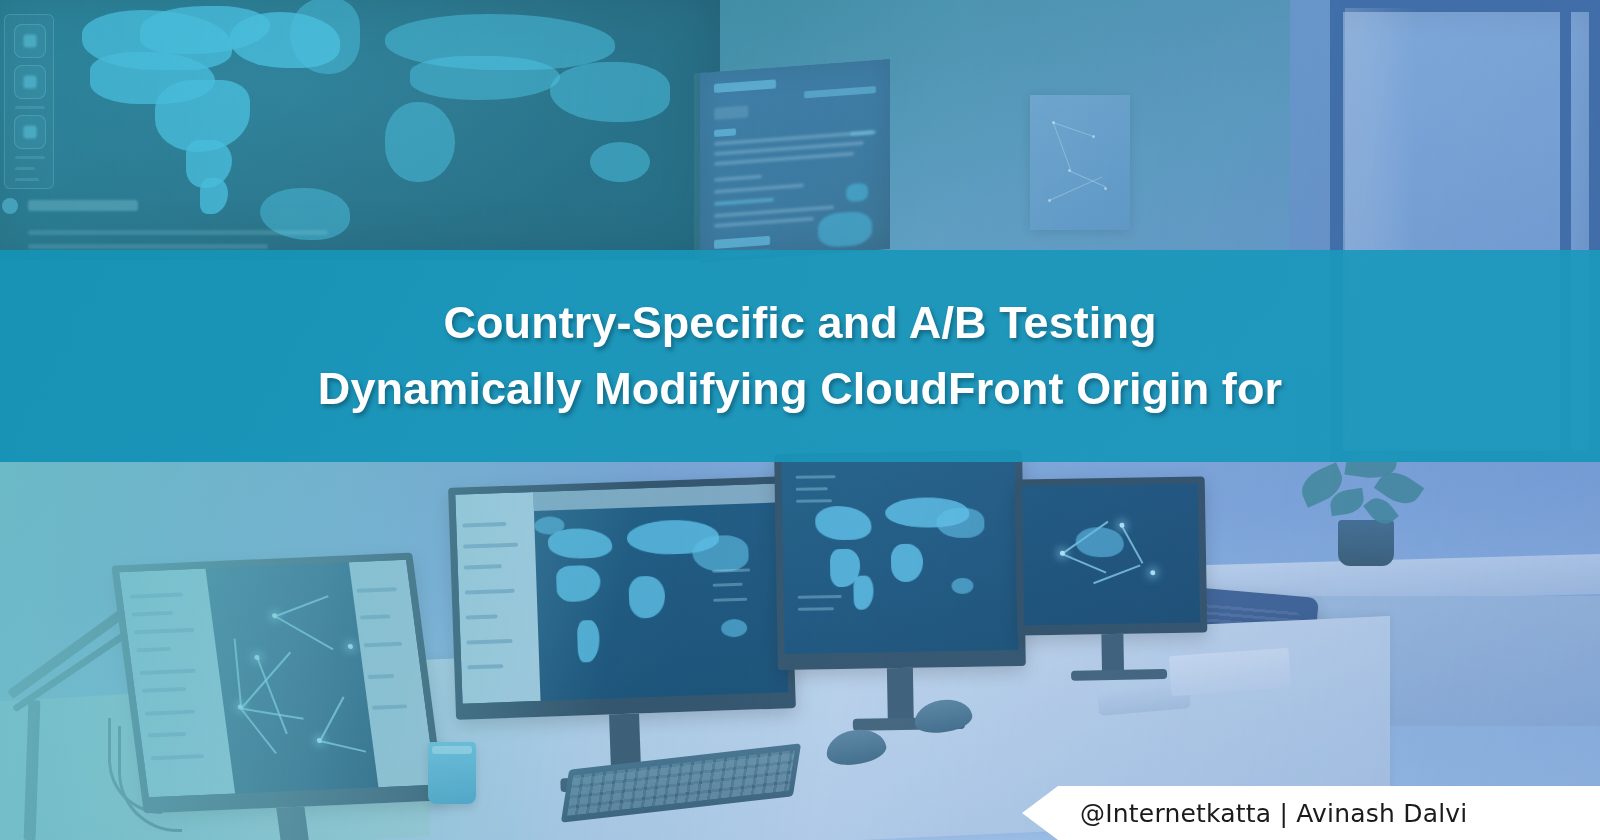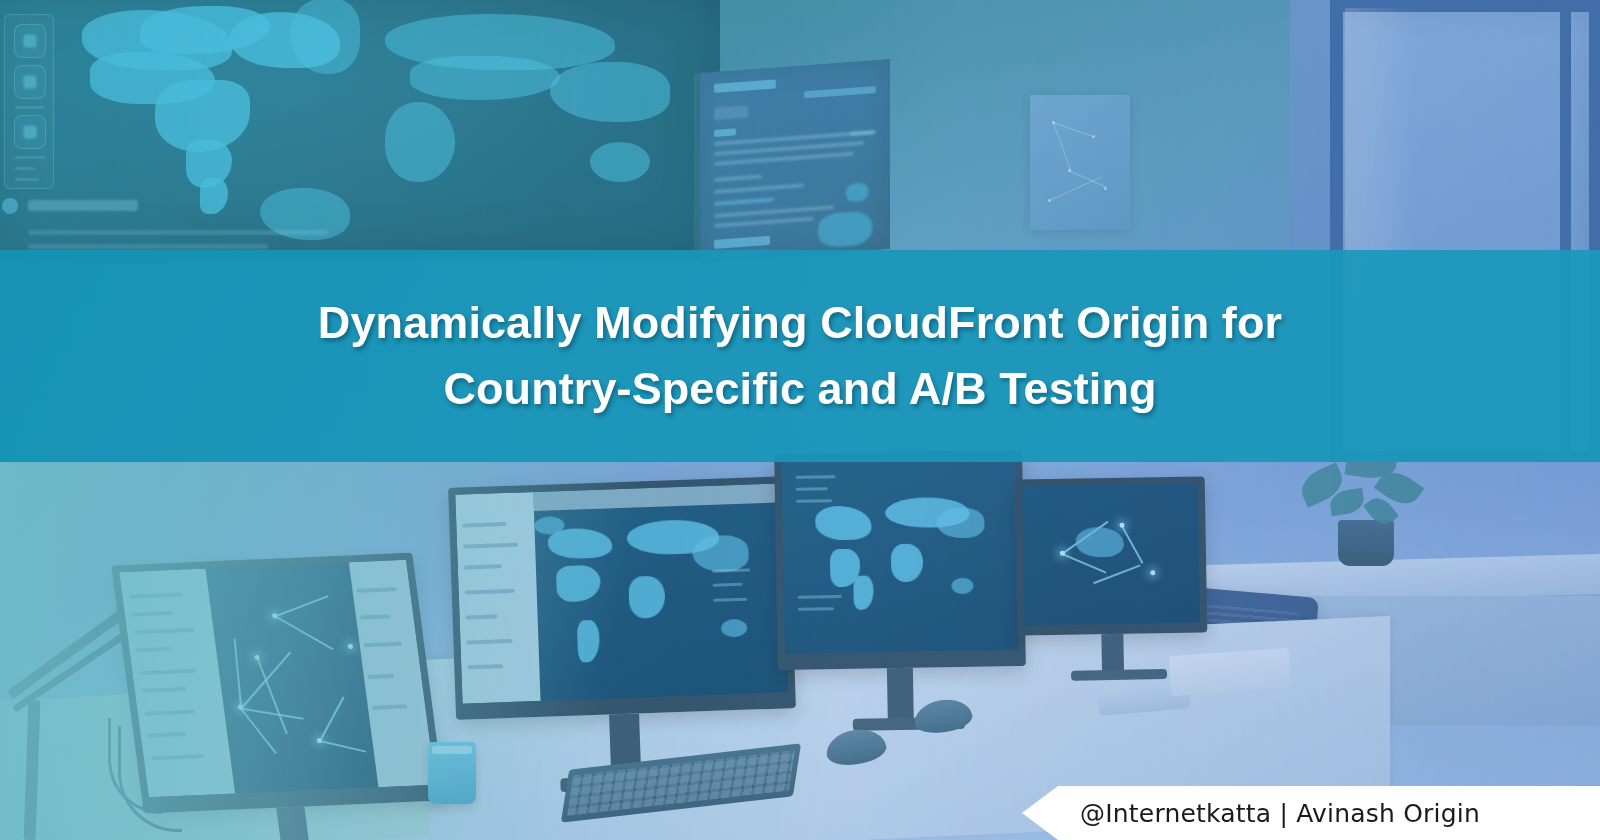--- a/index.html
+++ b/index.html
@@ -480,21 +480,21 @@
     <div class="mouse" style="left:1098px; top:686px; width:92px; height:26px; border-radius:5px; transform:rotate(-5deg); background:linear-gradient(180deg,#c6daf0,#b2c8e3);"></div>
     <div class="mouse" style="left:1170px; top:652px; width:120px; height:40px; border-radius:3px; transform:rotate(-4deg); background:linear-gradient(180deg,#dfeaf8,#cadcf0);"></div>
 
     <div class="grade-teal"></div>
     <div class="grade-lift"></div>
     <div class="lower-left-tint"></div>
   </div>
 
   <div class="band"></div>
   <div class="band-title">
+    <div class="band-line">Country-Specific and A/B Testing</div>
     <div class="band-line">Dynamically Modifying CloudFront Origin for</div>
-    <div class="band-line">Country-Specific and A/B Testing</div>
   </div>
 
   <div class="ribbon">
-    <span class="ribbon-text">@Internetkatta  | Avinash Origin</span>
+    <span class="ribbon-text">@Internetkatta  | Avinash Dalvi</span>
   </div>
 
 </div>
 
 </body></html>

